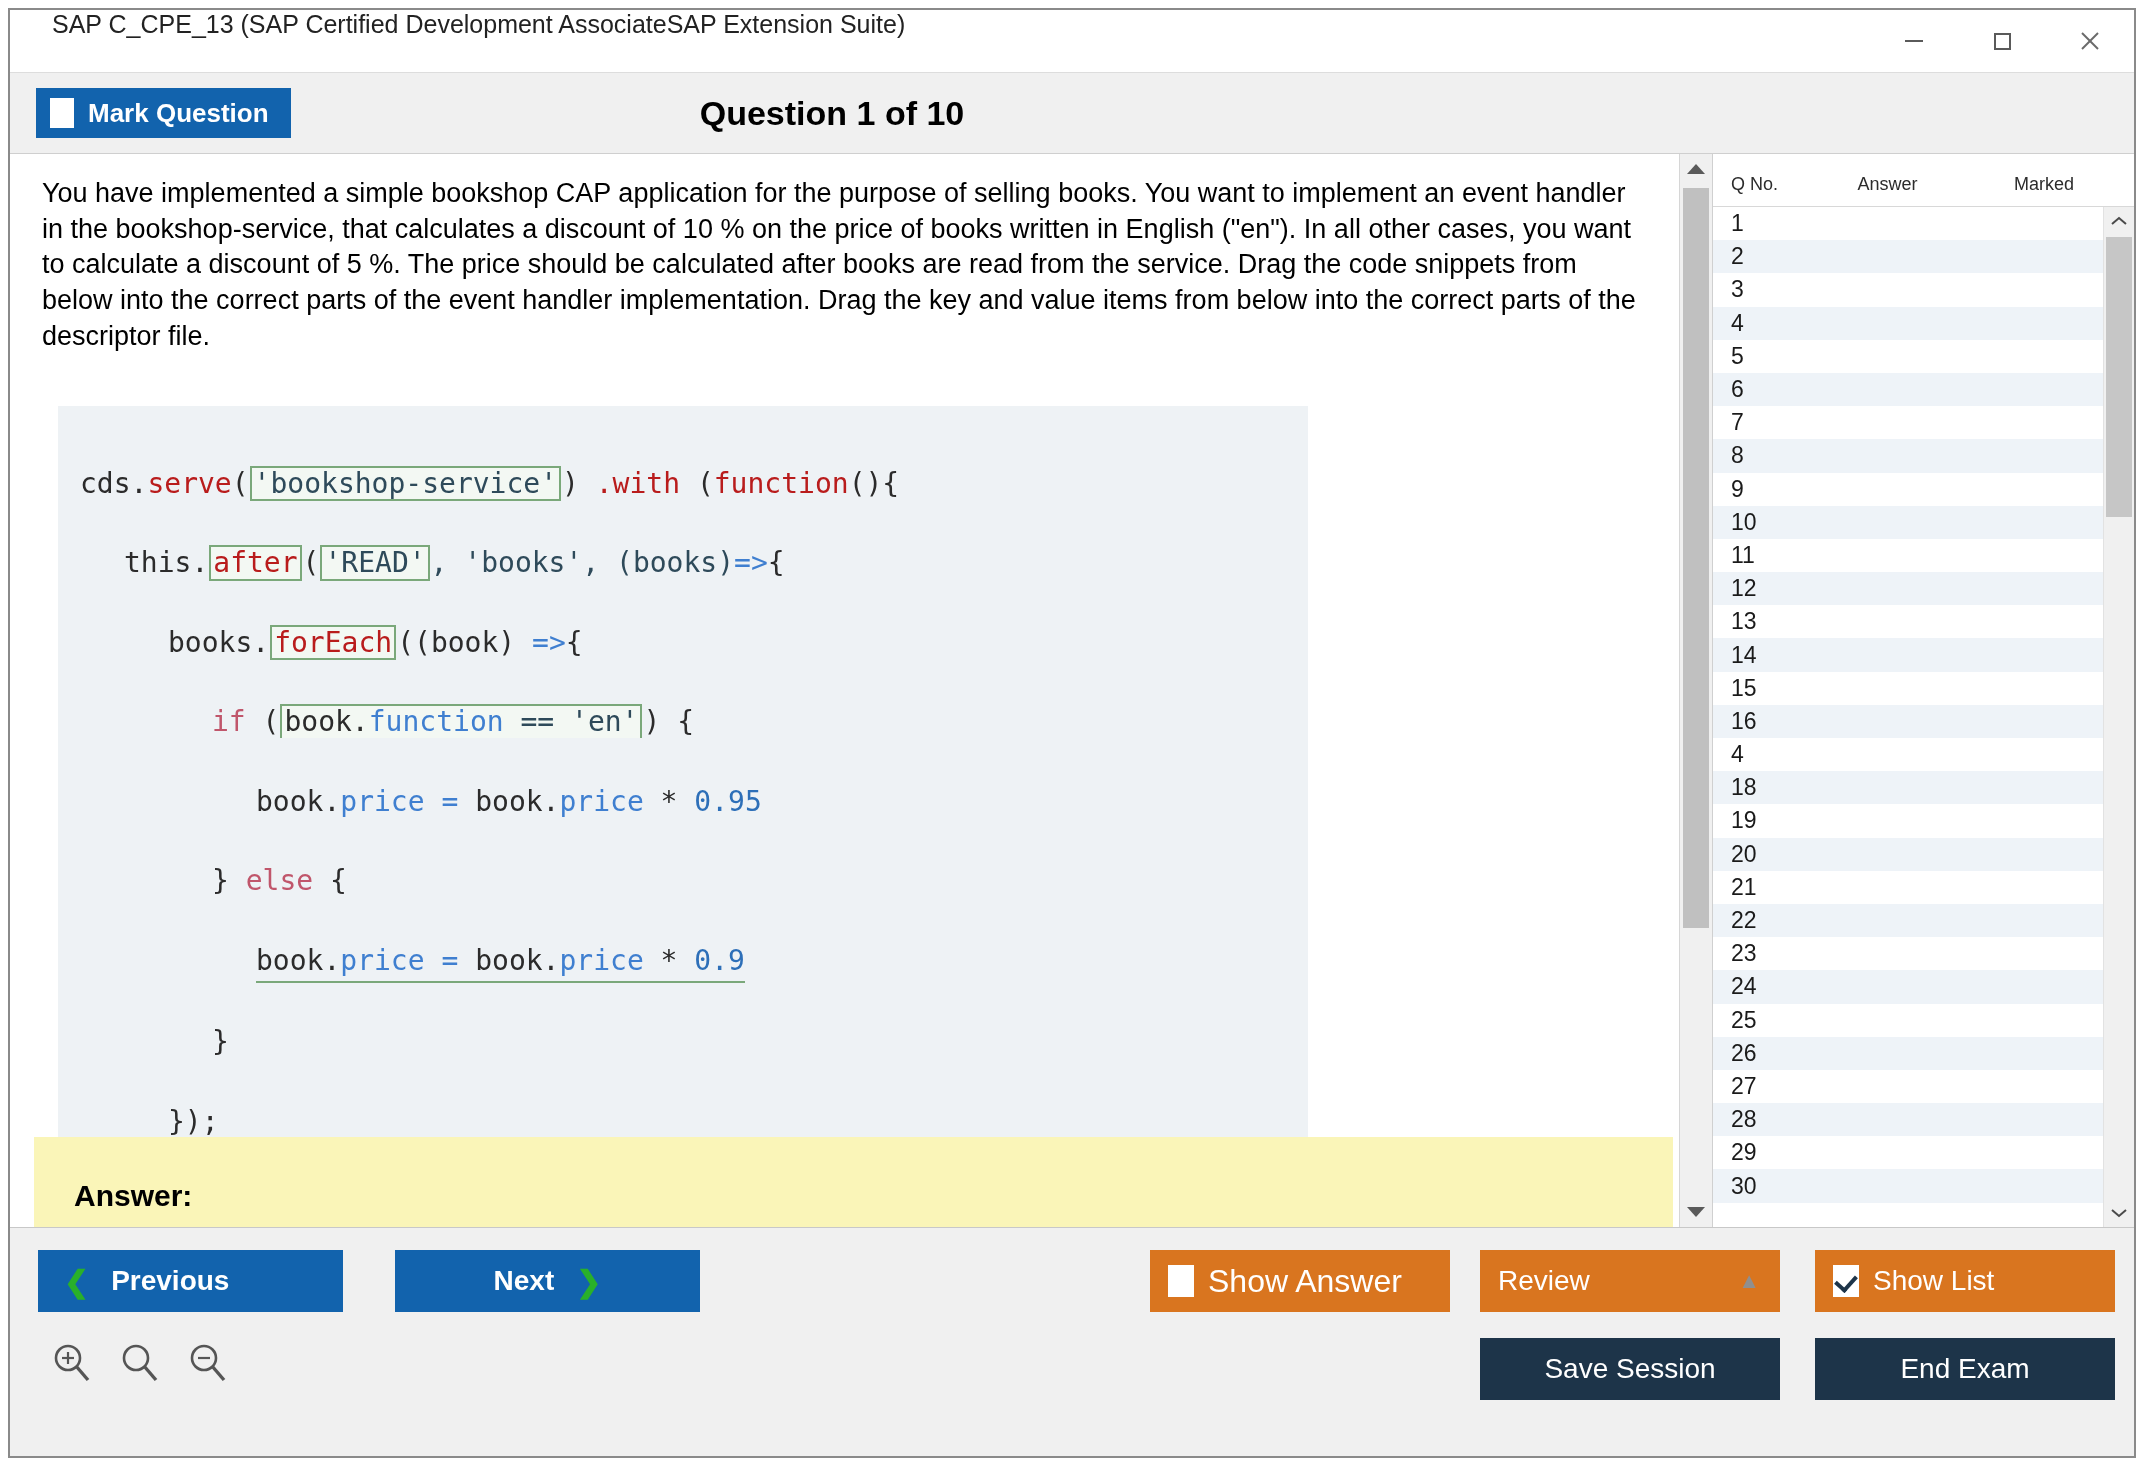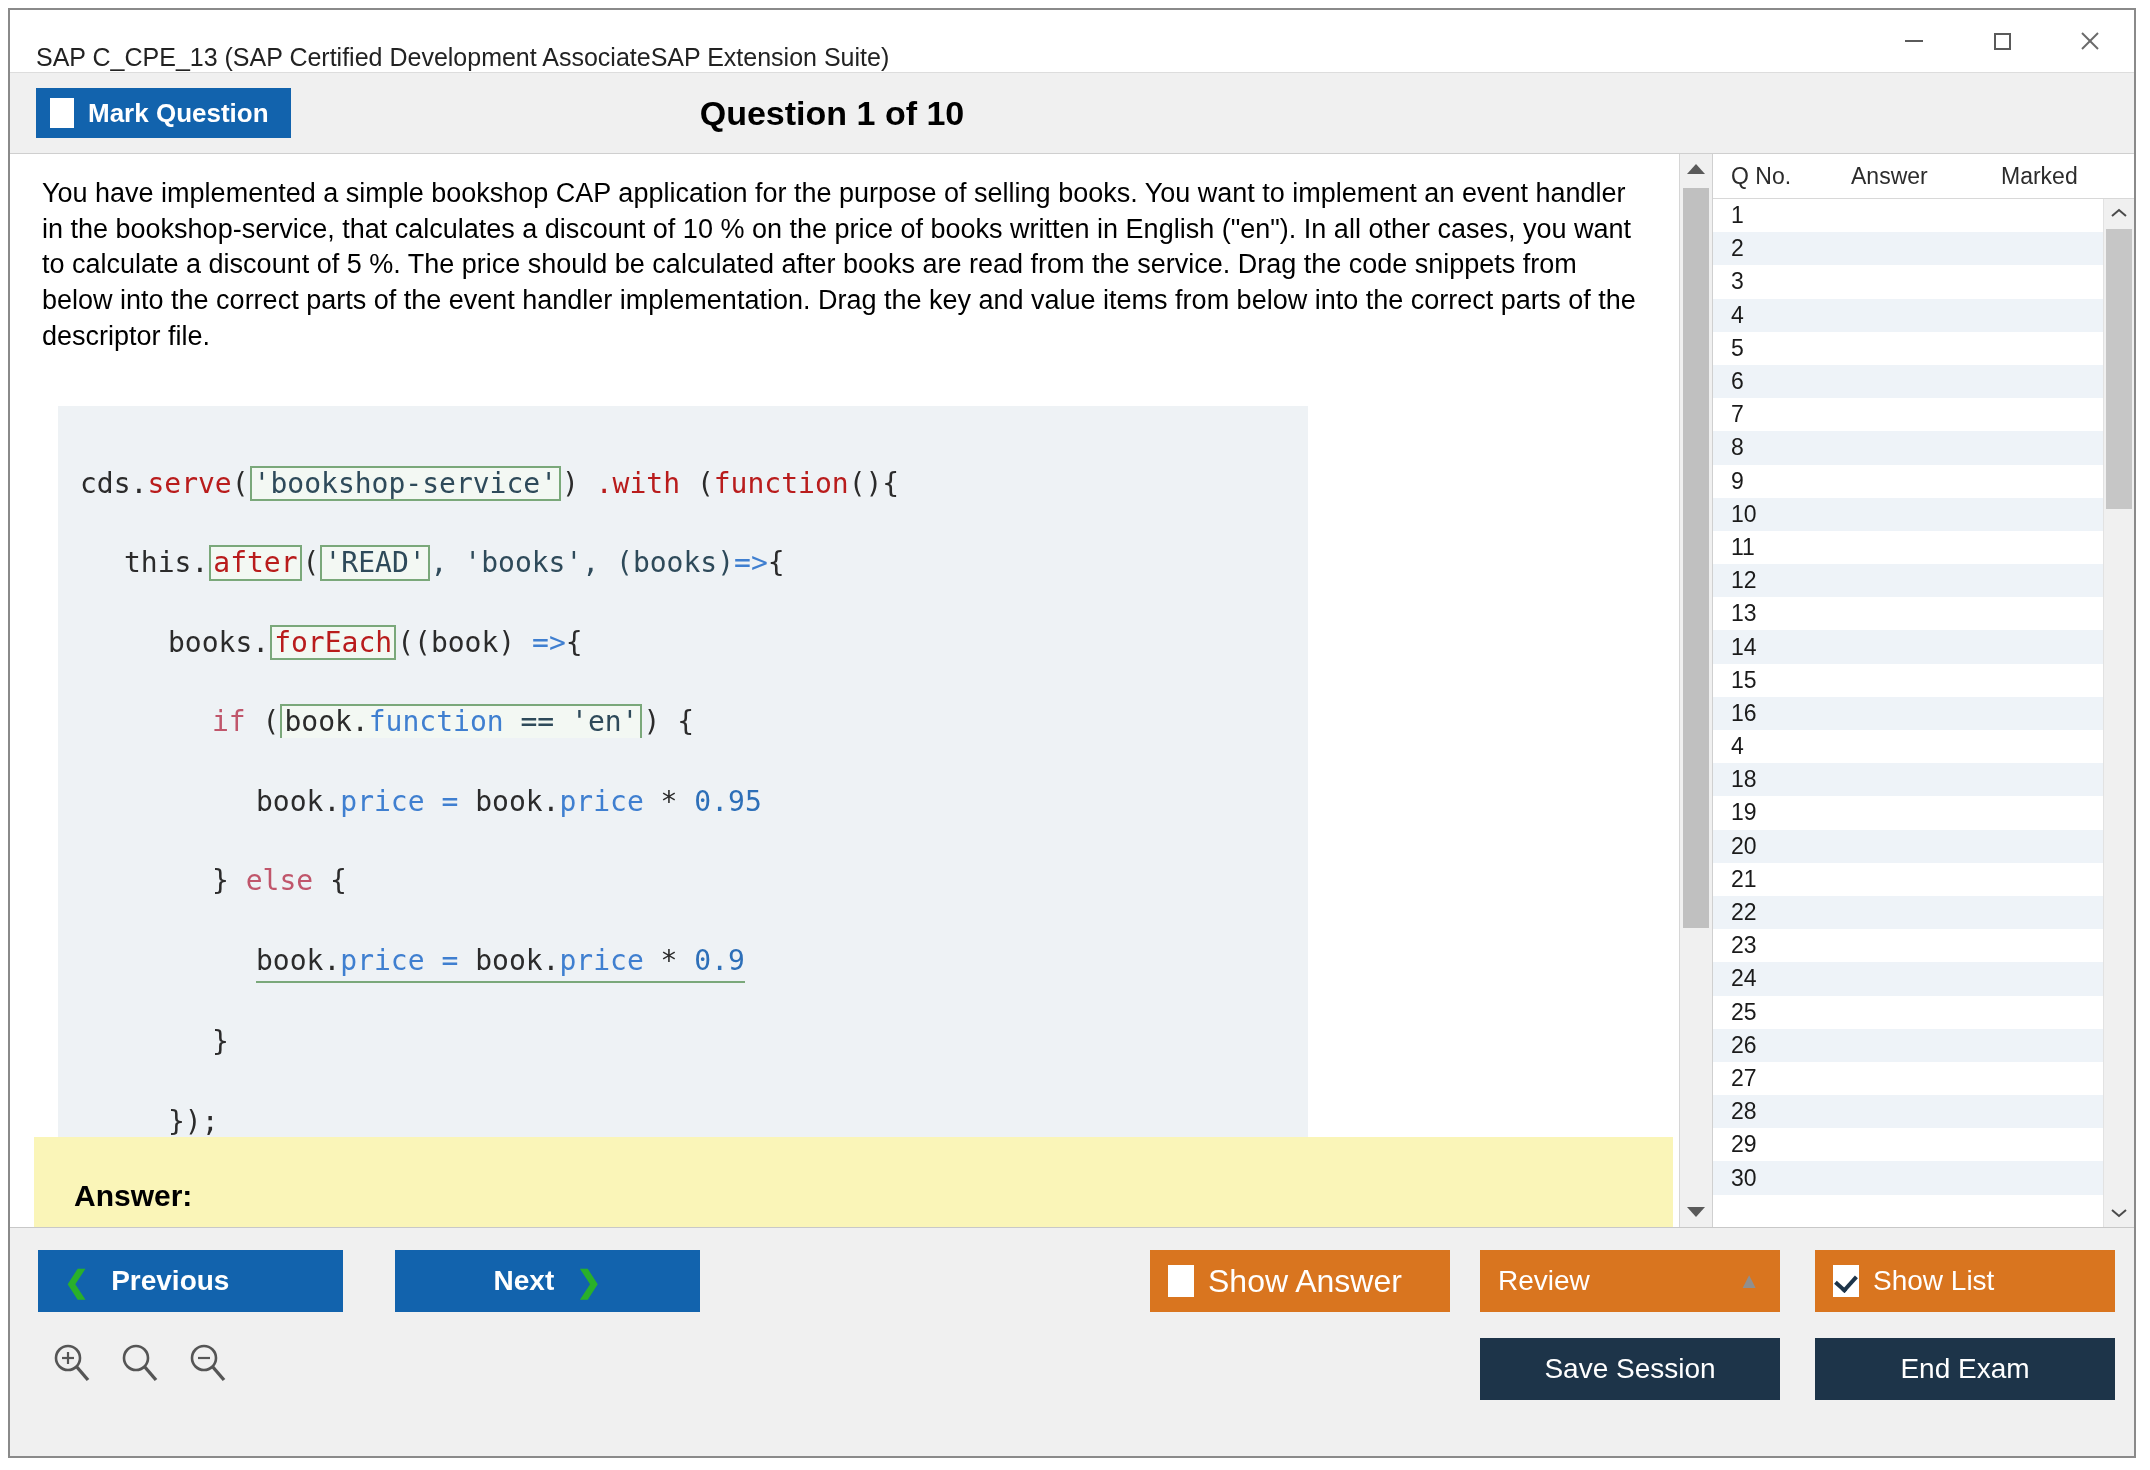--- a/index.html
+++ b/index.html
@@ -21,22 +21,23 @@
     display: flex;
     flex-direction: column;
   }
 
   
   .titlebar {
     height: 62px;
     flex: 0 0 62px;
     background: #ffffff;
     display: flex;
-    align-items: flex-end;
-    position: relative;
+    align-items: flex-start;
+    position: relative;
+    padding-left: 16px;
   }
   .titlebar .title-text {
     font-size: 25px;
     color: #222222;
     padding-left: 26px;
     white-space: nowrap;
   }
   .wincontrols {
     position: absolute;
     right: 0; top: 0;
@@ -199,24 +200,25 @@
     flex: 0 0 410px;
     background: #ffffff;
     display: flex;
     flex-direction: column;
     border-left: 1px solid #d0d0d0;
   }
   .sidebar-head {
     flex: 0 0 44px;
     display: flex;
     align-items: center;
-    font-size: 23px;
+    font-size: 18px;
     color: #2c2c2c;
     border-bottom: 1px solid #d8d8d8;
-    padding-top: 0;
+    padding-top: 8px;
+    justify-content: space-between;
   }
   .sh-qno   { width: 120px; padding-left: 18px; }
   .sh-ans   { width: 150px; }
   .sh-marked{ width: 120px; }
 
   .sidebar-list {
     flex: 1 1 auto;
     position: relative;
     overflow: hidden;
     display: flex;

